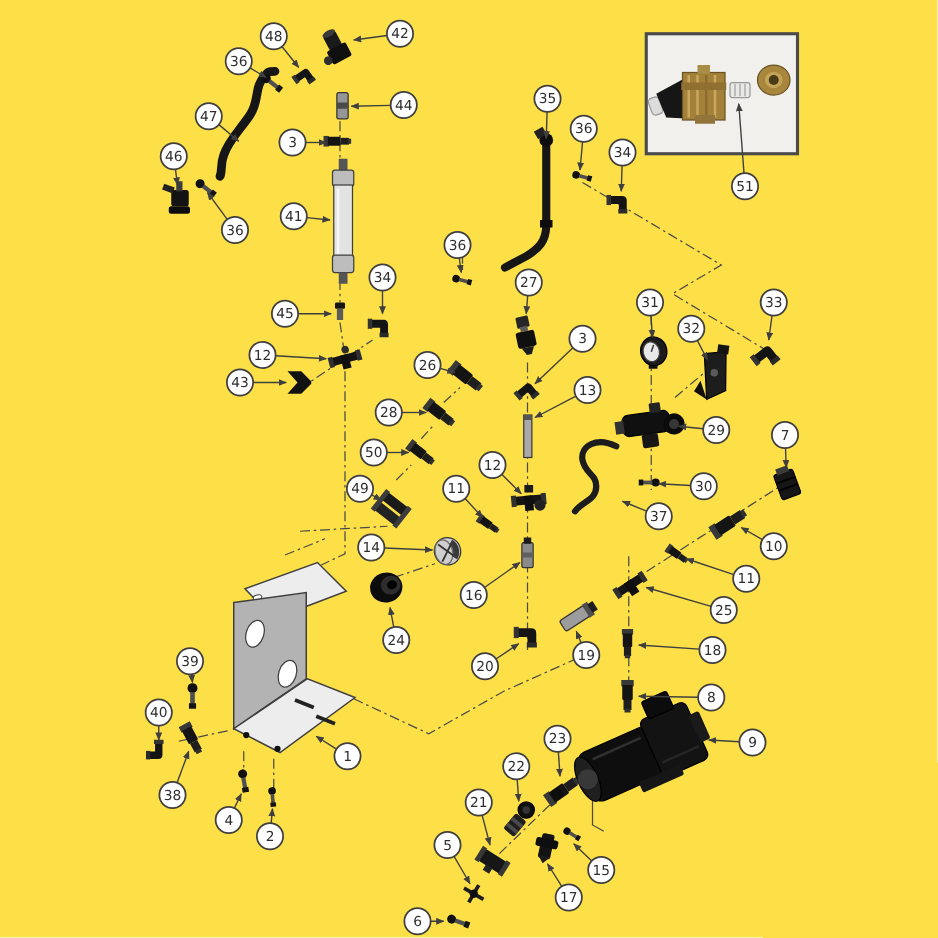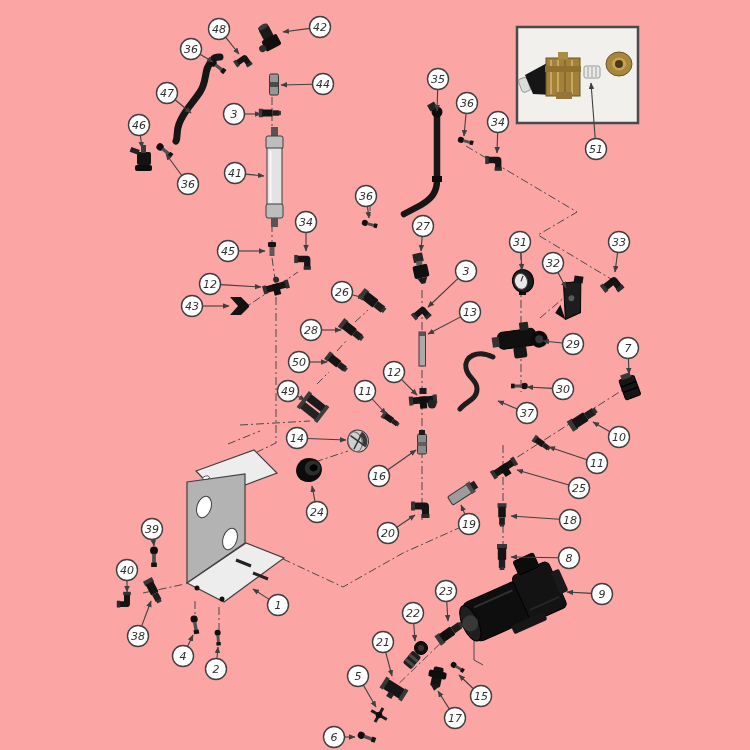--- a/index.html
+++ b/index.html
@@ -1,16 +1,16 @@
 <!DOCTYPE html>
 <html><head>
 <meta charset="utf-8">
 <style>
   html,body{margin:0;padding:0;background:#ffffff;}
-  #canvas{width:750px;height:750px;position:relative;background:#fca5a5;overflow:hidden;font-style:italic;}
+  #canvas{width:750px;height:750px;position:relative;background:#fde047;overflow:hidden;}
   svg{display:block;}
   text.balloon-num{font-family:"DejaVu Sans",sans-serif;font-size:11px;fill:#2e2e2e;text-anchor:middle;}
   .leader{stroke:#3f3f3f;stroke-width:1.1;fill:none;}
   .dashline{stroke:#4a4a4a;stroke-width:1;fill:none;stroke-dasharray:8 3 2 3;}
   .cornerline{stroke:#4a4a4a;stroke-width:1;fill:none;}
   .balloon{fill:#ffffff;stroke:#3f3f3f;stroke-width:1.4;}
 </style>
 </head>
 <body>
 

